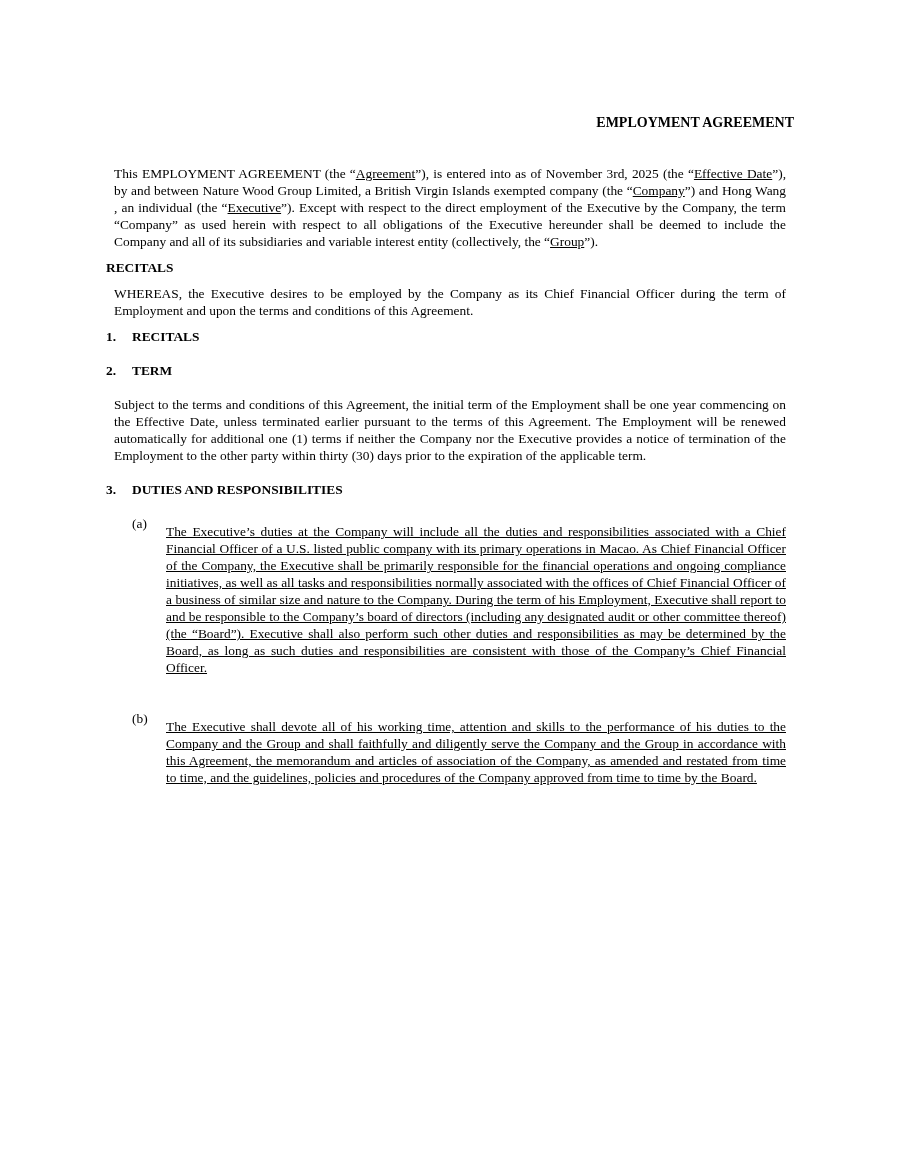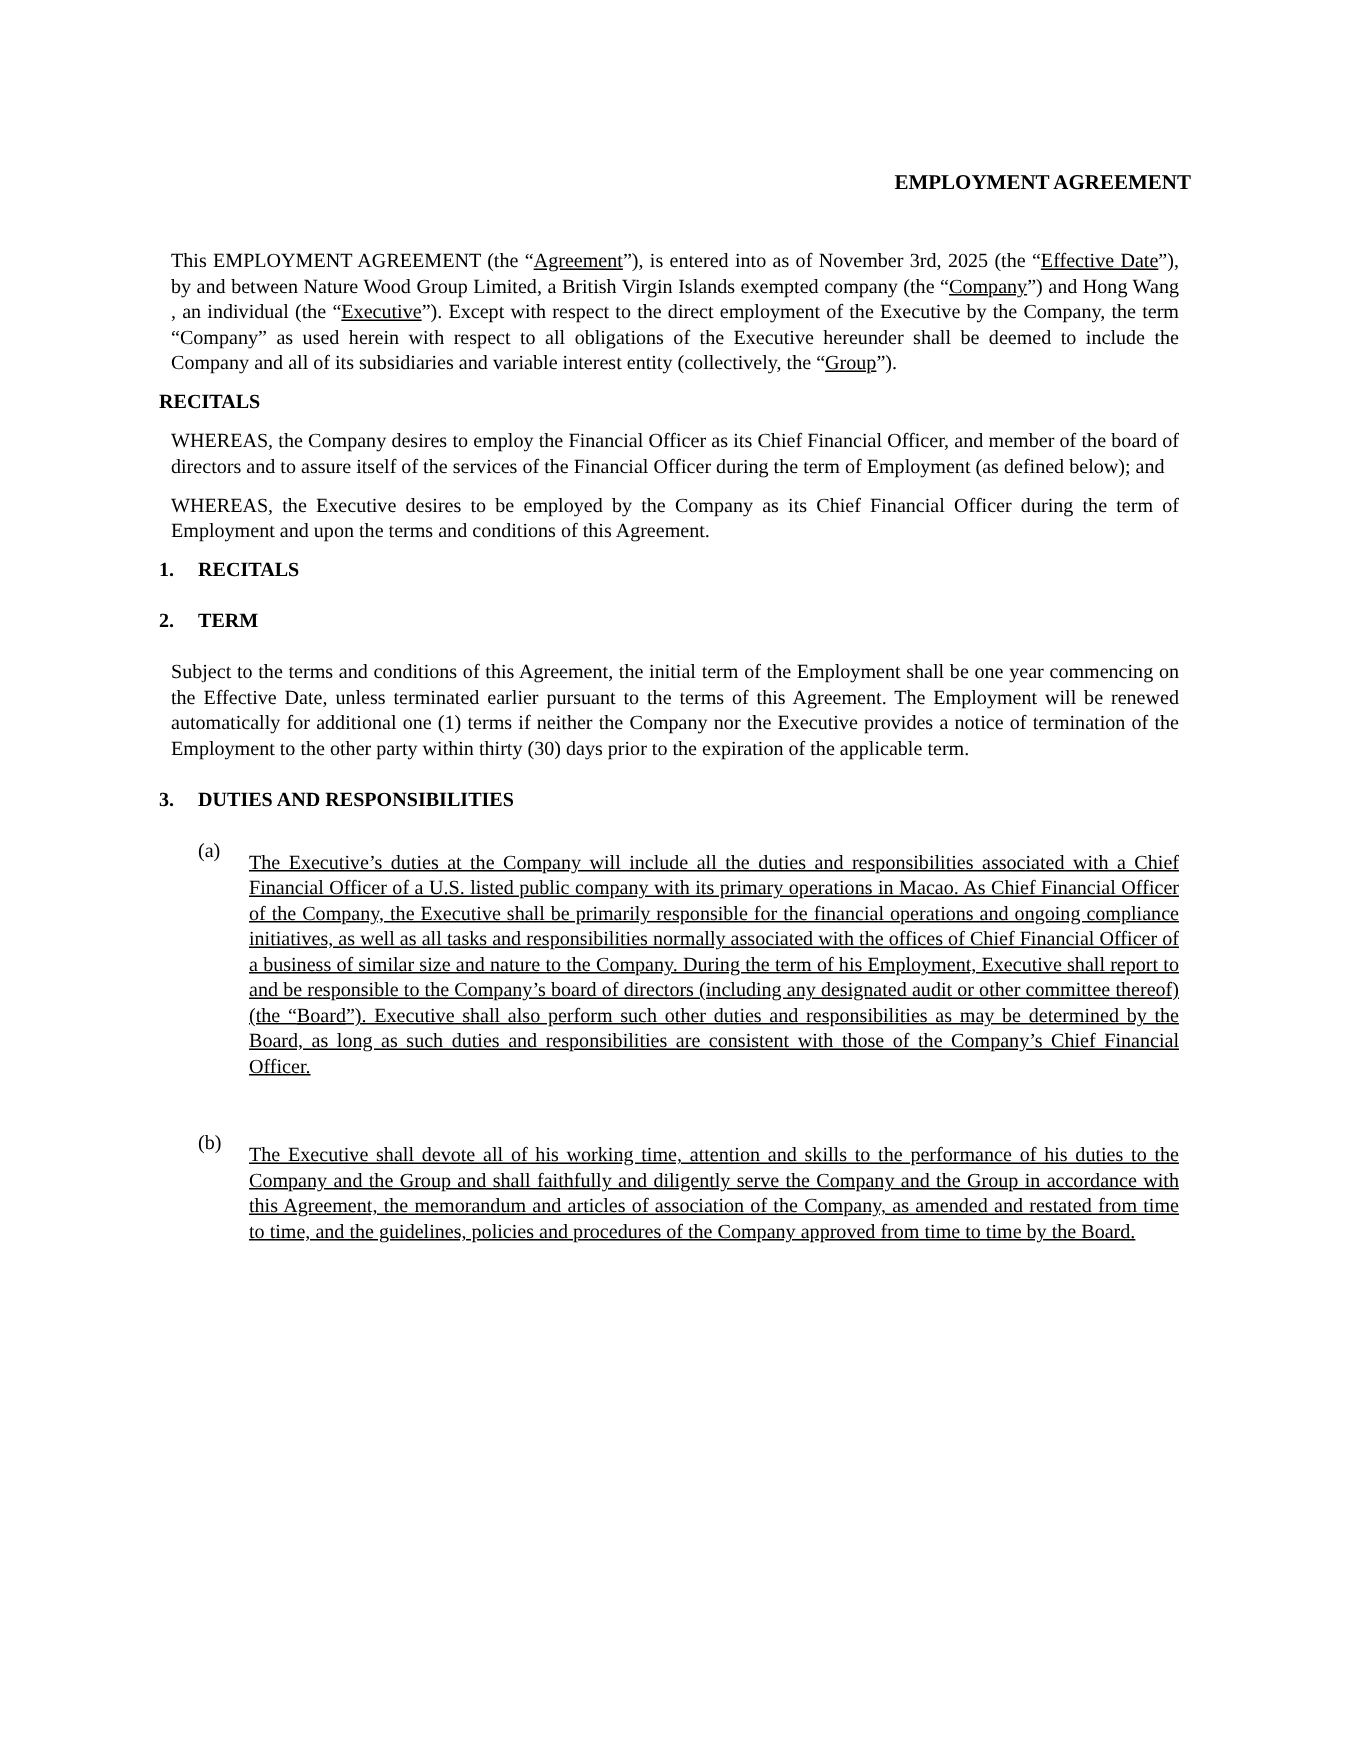--- a/index.html
+++ b/index.html
@@ -67,21 +67,20 @@
 </head>
 <body>
 
 <div class="page">
 
   <div class="title">EMPLOYMENT AGREEMENT</div>
 
   <p class="intro"><span>This EMPLOYMENT AGREEMENT (the “</span><span class="u">Agreement</span><span>”), is entered into as of  November 3rd, 2025 (the “</span><span class="u">Effective Date</span><span>”), by and between  Nature Wood Group Limited, a British Virgin Islands exempted company (the “</span><span class="u">Company</span><span>”) and Hong Wang , an individual (the “</span><span class="u">Executive</span><span>”). Except with respect to the direct employment of the Executive by the Company, the term “Company” as used herein with respect to all obligations of the Executive hereunder shall be deemed to include the Company and all of its subsidiaries and variable interest entity (collectively, the “</span><span class="u">Group</span><span>”).</span></p>
 
   <div class="recitals-heading">RECITALS</div>
-  <p class="recital">WHEREAS, the Company desires to employ the Financial Officer as its Chief Financial Officer, and member of the board of directors and to assure itself of the services of the Financial Officer during the term of Employment (as defined below); and</p>
   <p class="recital">WHEREAS, the Executive desires to be employed by the Company as its Chief Financial Officer during the term of Employment and upon the terms and conditions of this Agreement.</p>
 
   <div class="section-heading">
     <span class="num">1.</span>
     <span>RECITALS</span>
   </div>
 
   <div class="section-heading">
     <span class="num">2.</span>
     <span>TERM</span>

